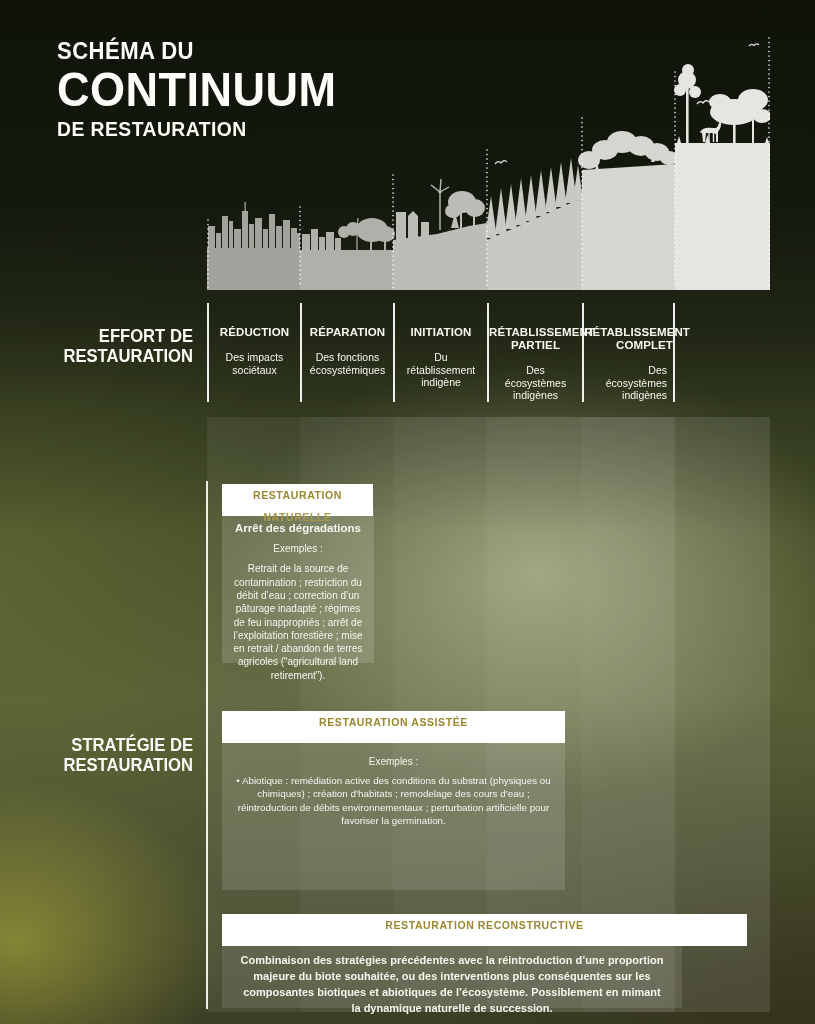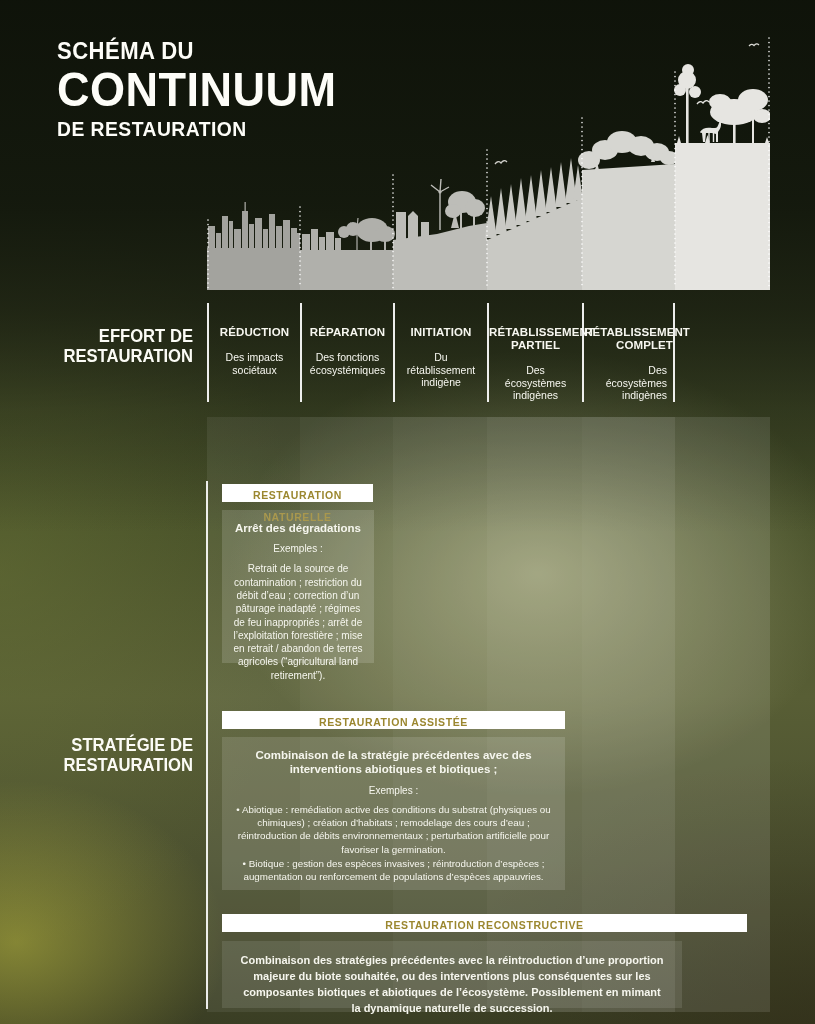--- a/index.html
+++ b/index.html
@@ -34,21 +34,21 @@
   .effort-cell .cs{font-size:10.5px;font-weight:400;line-height:1.18;margin-top:12px;padding:0 6px;}
   
   .strips{position:absolute;left:207px;top:417px;width:563px;height:595px;display:grid;
     grid-template-columns:93px 93px 94px 95px 93px 95px;}
   .strip{height:100%;}
   .s1{background:rgba(255,255,255,0.07);} .s2{background:rgba(255,255,255,0.10);}
   .s3{background:rgba(255,255,255,0.13);} .s4{background:rgba(255,255,255,0.16);}
   .s5{background:rgba(255,255,255,0.18);} .s6{background:rgba(255,255,255,0.11);}
   .v-line{position:absolute;left:206px;top:481px;width:2px;height:528px;background:rgba(255,255,255,0.9);}
   
-  .box-header{position:absolute;height:18px;background:#ffffff;color:#9b872f;font-weight:700;
+  .box-header{position:absolute;height:32px;background:#ffffff;color:#9b872f;font-weight:700;
     font-size:10.5px;letter-spacing:0.6px;text-align:center;line-height:22px;}
   .bh1{left:222px;top:484px;width:151px;}
   .bh2{left:222px;top:711px;width:343px;}
   .bh3{left:222px;top:914px;width:525px;}
   .box-content{position:absolute;color:#f6f6ee;text-align:center;background:rgba(255,255,255,0.15);}
   .bc1{left:222px;top:510px;width:152px;height:153px;padding:11px 8px;box-sizing:border-box;}
   .bc2{left:222px;top:737px;width:343px;height:153px;padding:11px 12px;box-sizing:border-box;background:rgba(255,255,255,0.13);}
   .bc3{left:222px;top:941px;width:460px;height:67px;padding:10px 16px;box-sizing:border-box;background:rgba(255,255,255,0.10);}
   .bx-title{font-size:11.5px;font-weight:700;line-height:1.25;}
   .bx-ex{font-size:10px;margin-top:8px;}
@@ -229,25 +229,23 @@
 
   <div class="box-header bh1">RESTAURATION NATURELLE</div>
   <div class="box-content bc1">
     <div class="bx-title">Arrêt des dégradations</div>
     <div class="bx-ex">Exemples :</div>
     <div class="bx-body">Retrait de la source de contamination ; restriction du débit d’eau ; correction d’un pâturage inadapté ; régimes de feu inappropriés ; arrêt de l’exploitation forestière ; mise en retrait / abandon de terres agricoles (“agricultural land retirement”).</div>
   </div>
 
   <div class="box-header bh2">RESTAURATION ASSISTÉE</div>
   <div class="box-content bc2">
-    <div class="bx-title">Combinaison de la stratégie précédentes avec des interventions abiotiques et biotiques ;</div>
     <div class="bx-ex">Exemples :</div>
     <ul class="bx-bullets">
       <li>Abiotique : remédiation active des conditions du substrat (physiques ou chimiques) ; création d’habitats ; remodelage des cours d’eau ; réintroduction de débits environnementaux ; perturbation artificielle pour favoriser la germination.</li>
-      <li>Biotique : gestion des espèces invasives ; réintroduction d’espèces ; augmentation ou renforcement de populations d’espèces appauvries.</li>
     </ul>
   </div>
 
   <div class="box-header bh3">RESTAURATION RECONSTRUCTIVE</div>
   <div class="box-content bc3">
     <div class="bx-body3">Combinaison des stratégies précédentes avec la réintroduction d’une proportion majeure du biote souhaitée, ou des interventions plus conséquentes sur les composantes biotiques et abiotiques de l’écosystème. Possiblement en mimant la dynamique naturelle de succession.</div>
   </div>
 
 </div>
 

